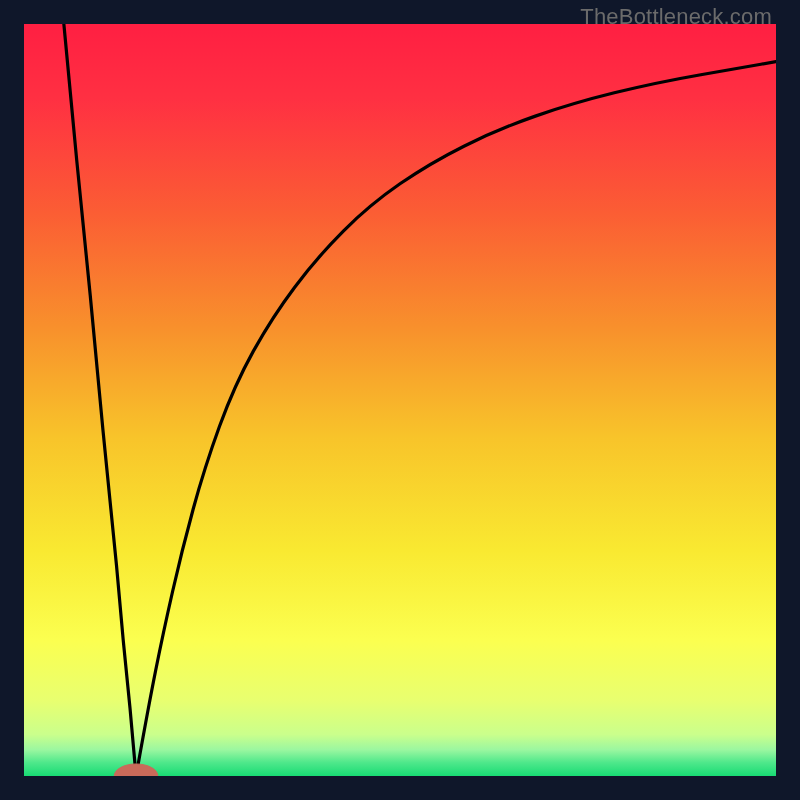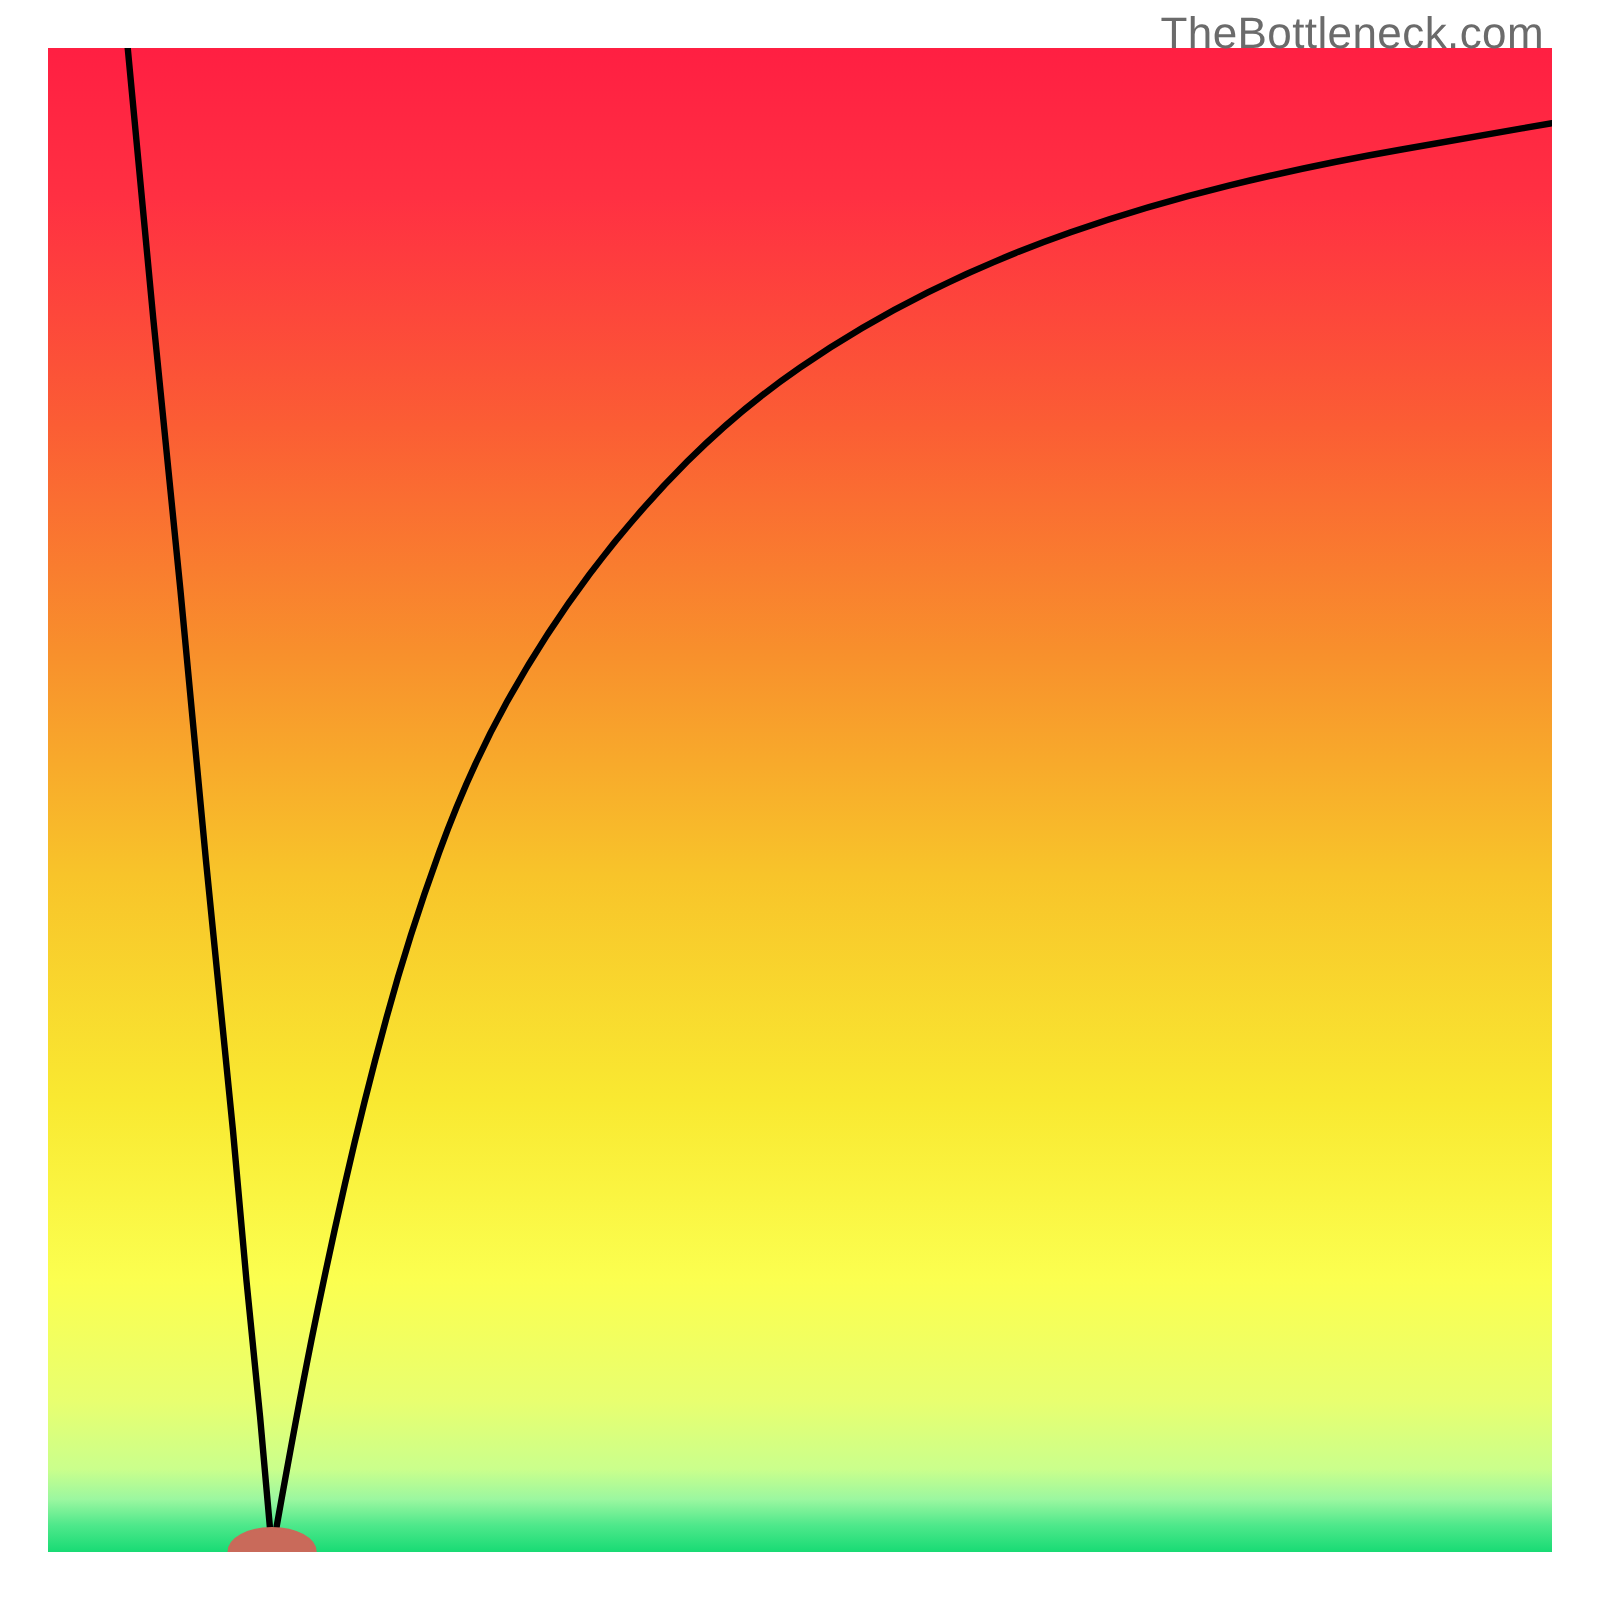--- a/index.html
+++ b/index.html
@@ -8,21 +8,21 @@
     width: 800px;
     height: 800px;
     overflow: hidden;
     background: #000;
     font-family: Arial, Helvetica, sans-serif;
   }
   .frame {
     position: absolute;
     left: 0; top: 0;
     width: 800px; height: 800px;
-    background: #ffffff;
+    background: #0f172a;
   }
   .plot {
     position: absolute;
     left: 24px;
     top: 24px;
     width: 752px;
     height: 752px;
     overflow: hidden;
   }
   .gradient {

